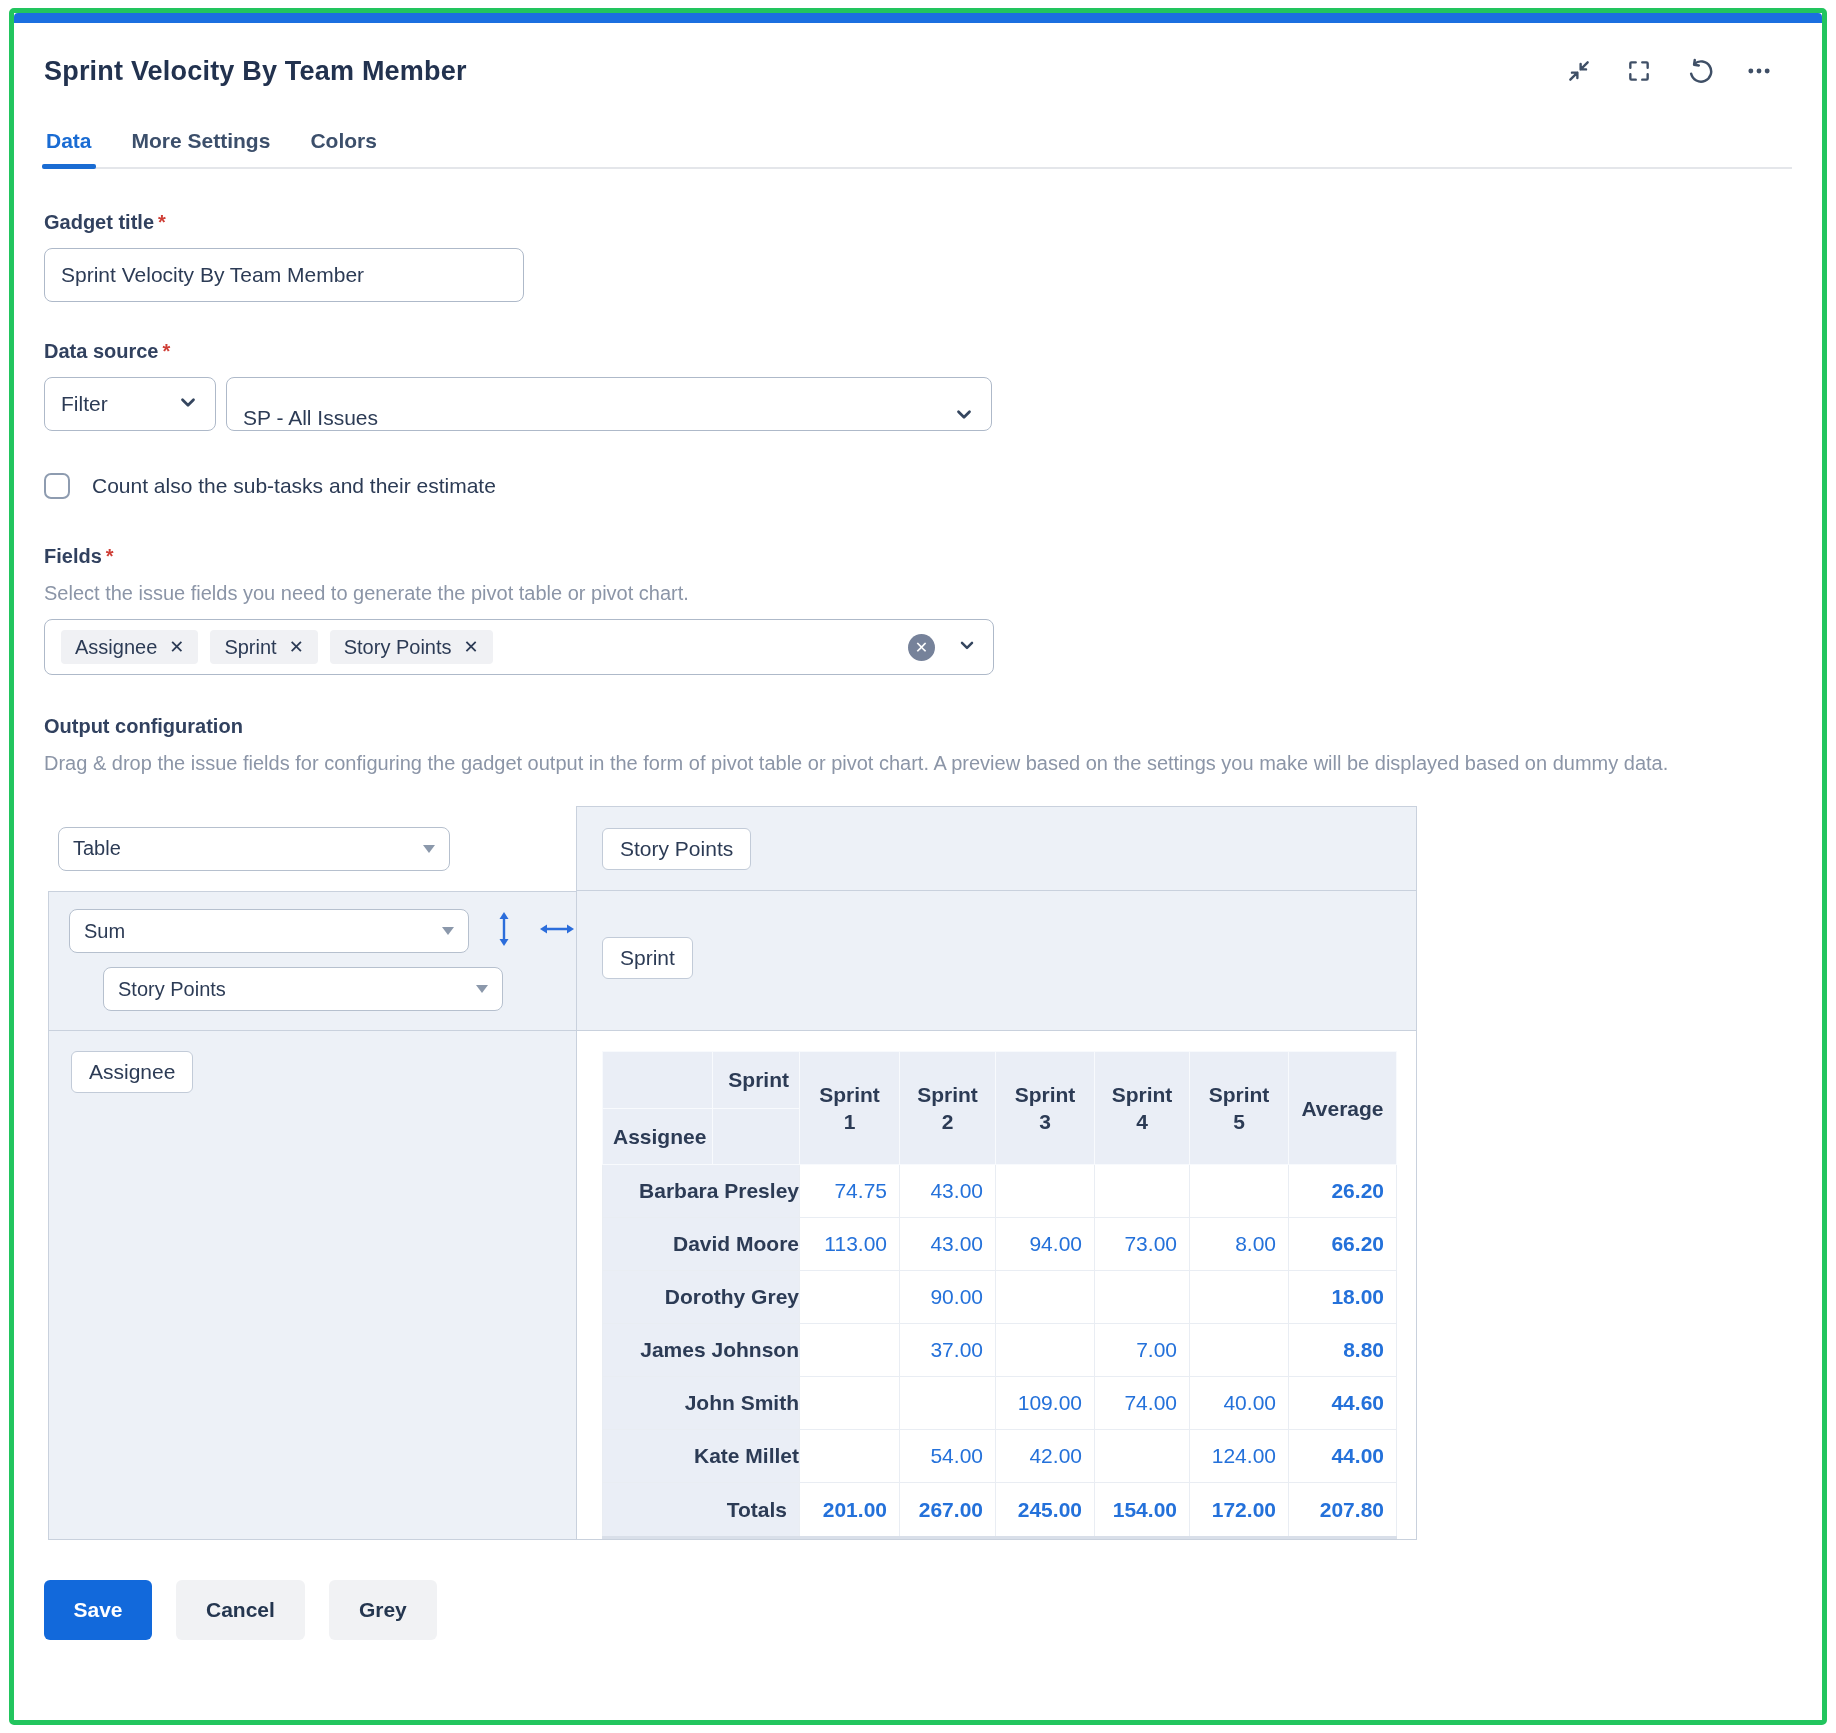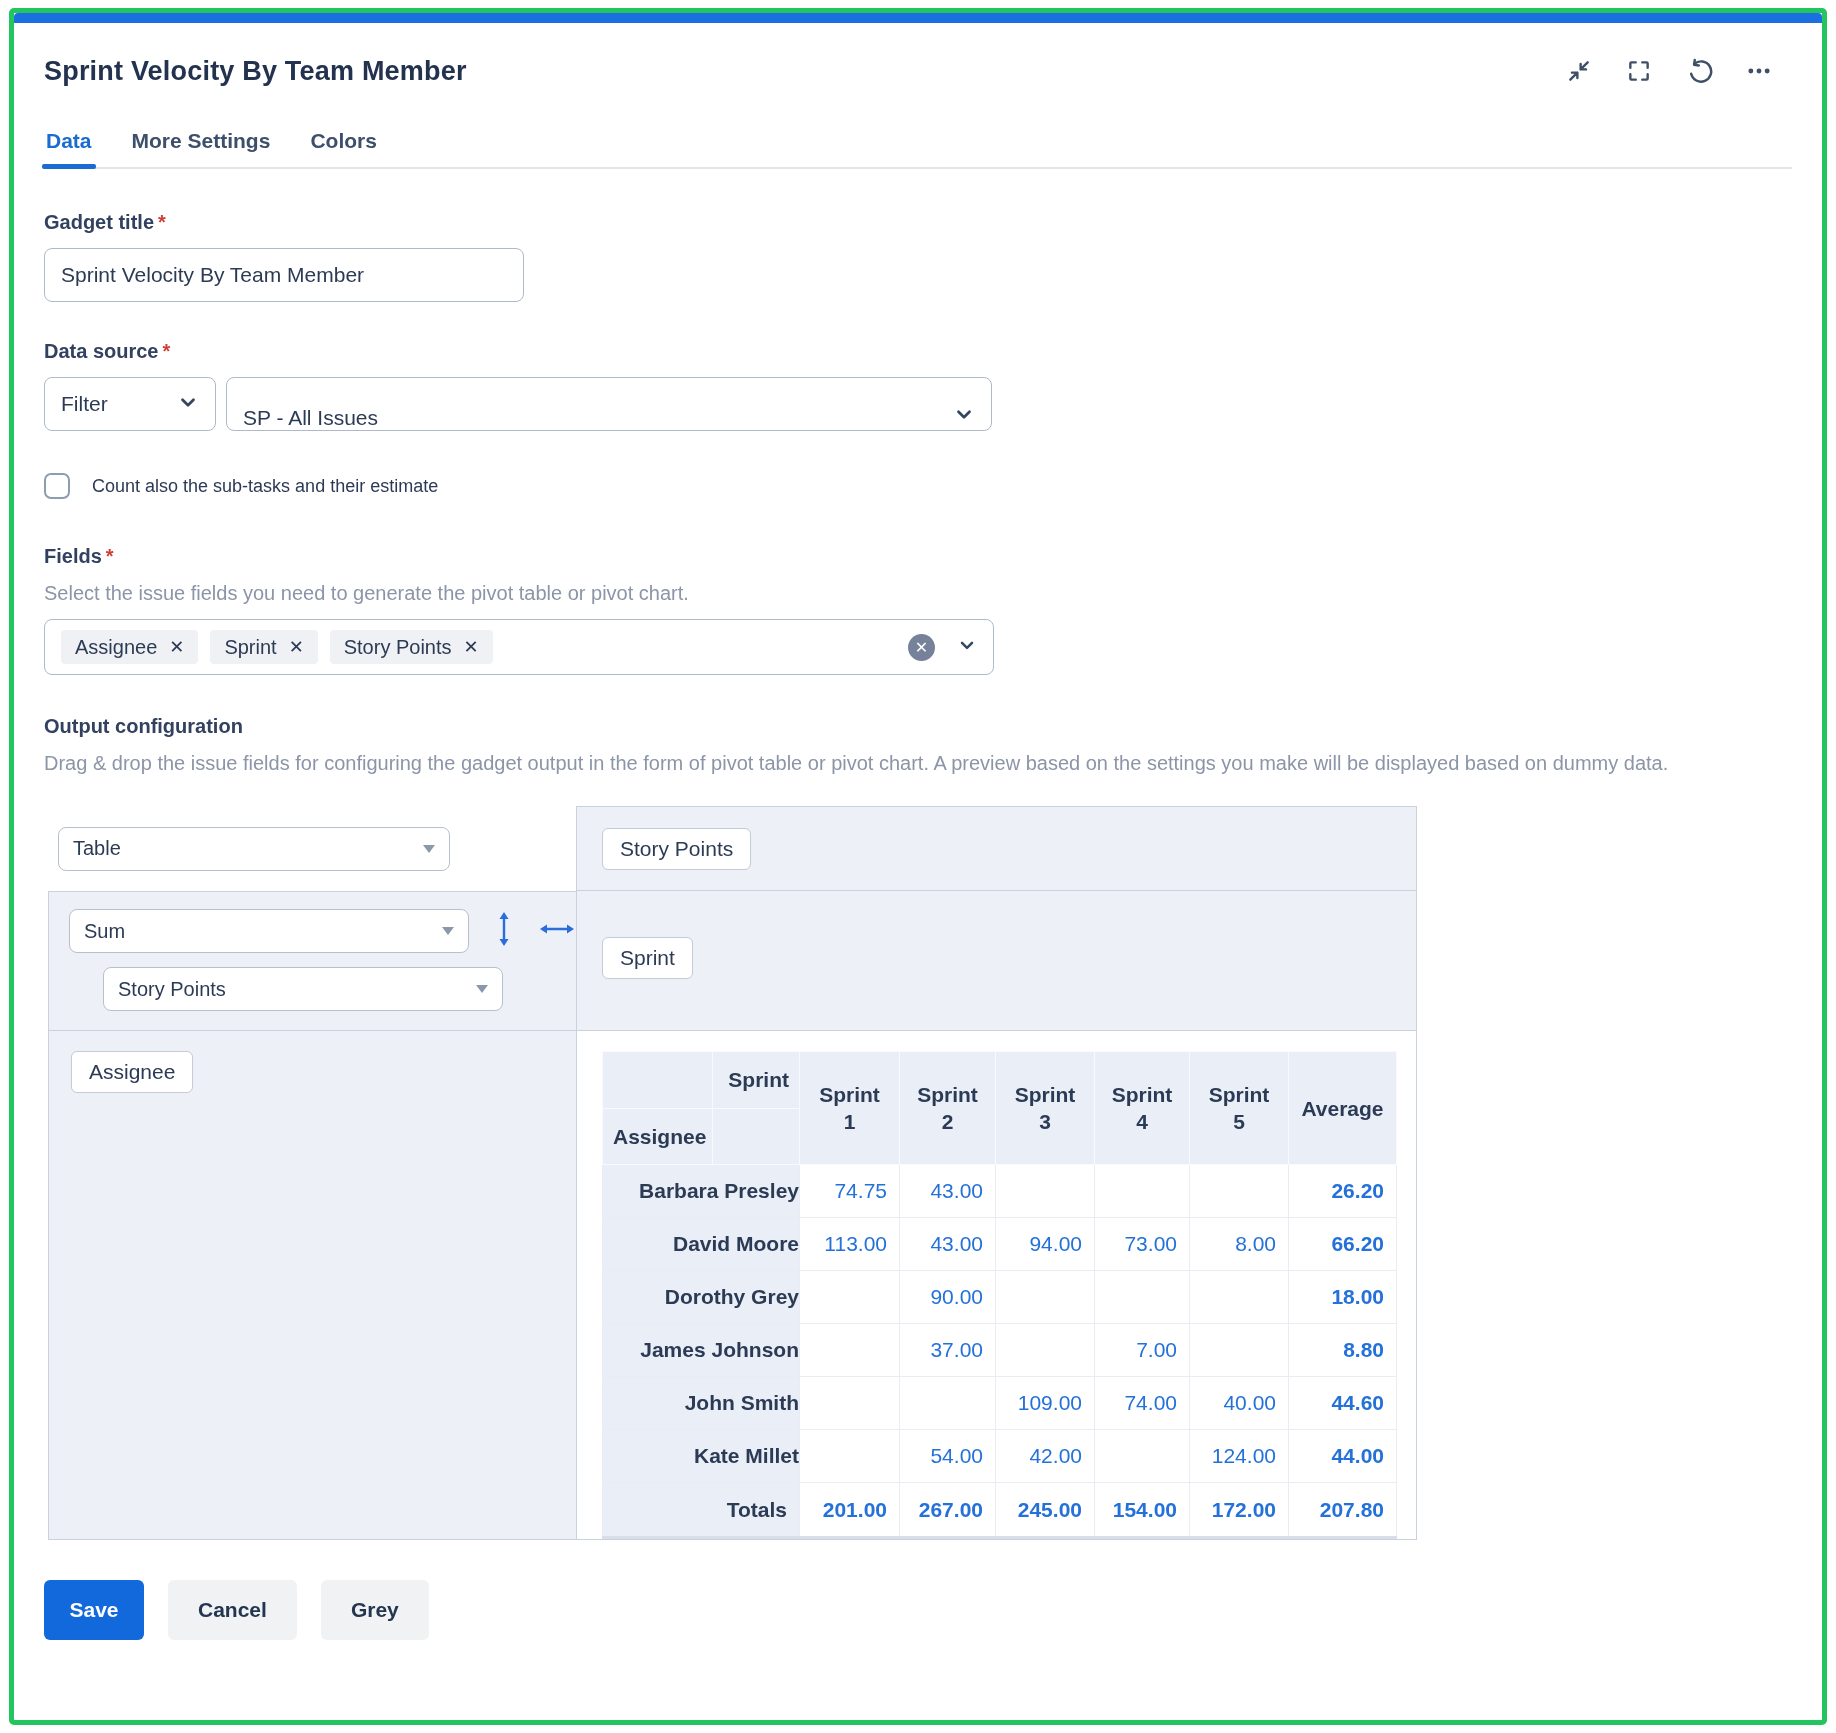--- a/index.html
+++ b/index.html
@@ -33,21 +33,21 @@
   .lbl-ds { margin-top:38px; }
   .ds-row { display:flex; gap:10px; margin-top:14px; }
   .select { border:1px solid #aeb9c9; border-radius:8px; background:#fff; height:54px;
     display:flex; align-items:center; justify-content:space-between; padding:0 16px; font-size:21px; cursor:pointer; }
   .sel-filter { width:172px; }
   .sel-issues { width:766px;align-items:flex-end; }
   .chev svg { stroke:#35465f; fill:none; stroke-width:3; stroke-linecap:round; stroke-linejoin:round; }
 
   .cb-row { display:flex; align-items:center; gap:22px; margin-top:42px; }
   .checkbox { width:26px; height:26px; border:2px solid #8e9cb0; border-radius:7px; background:#fff; cursor:pointer; }
-  .cb-label { font-size:18px; color:#2c3b55; }
+  .cb-label { font-size:21px; color:#2c3b55; }
 
   .lbl-fields { margin-top:46px; }
   .helper { margin-top:14px; font-size:20px; color:#8b95a7; }
   .multiselect { margin-top:14px; width:950px; height:56px; border:1px solid #aeb9c9; border-radius:8px;
     display:flex; align-items:center; padding:0 16px; gap:12px; background:#fff; }
   .chip { background:#f0f1f4; border-radius:4px; height:34px; display:flex; align-items:center; gap:12px;
     padding:0 14px; font-size:20px; color:#2c3b55; }
   .chip .x { font-weight:bold; font-size:18px; color:#2c3b55; cursor:pointer; }
   .ms-right { margin-left:auto; display:flex; align-items:center; gap:22px; }
   .clear-circle { width:27px; height:27px; border-radius:50%; background:#76829a; color:#fff; font-size:16px;
@@ -94,21 +94,21 @@
   .pivot td.avg { font-weight:bold; }
   .pivot tr.totals td { height:55px; }
   .pivot td.tlabel { background:#eaeef6; font-weight:bold; text-align:right; padding-right:12px; color:#2c3b55; }
   .pivot tr.totals td.val { font-weight:bold; }
 
   
   .btn-row { display:flex; gap:24px; margin-top:40px; }
   .btn { height:60px; border-radius:6px; border:none; font-size:21px; font-weight:bold;
     display:flex; align-items:center; justify-content:center; cursor:pointer;
     font-family:"Liberation Sans","DejaVu Sans",sans-serif; }
-  .btn-save { width:100px; background:#1269db; color:#fff; }
+  .btn-save { width:108px; background:#1269db; color:#fff; }
   .btn-gray { background:#f1f2f4; color:#24364f; padding:12px 30px;text-align:center; }
 </style>
 </head>
 <body>
 
 <div class="card">
   <div class="topbar"></div>
   <div class="content">
 
     <div class="hdr-row">

